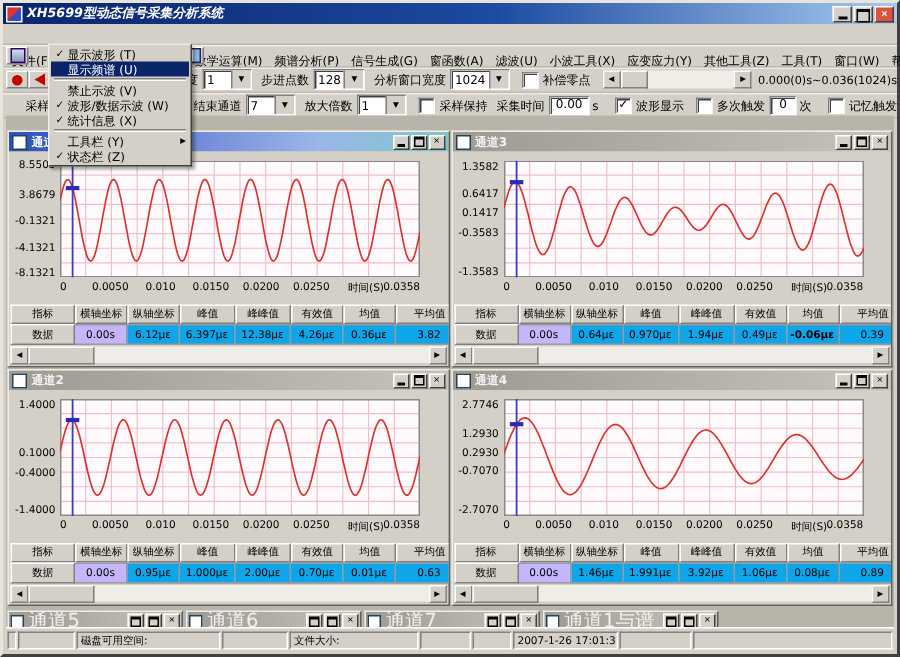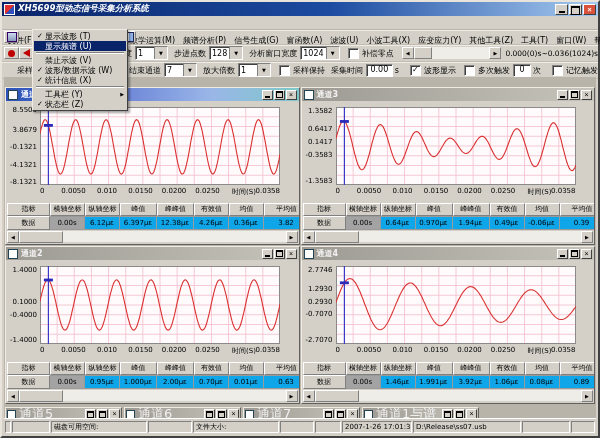--- a/index.html
+++ b/index.html
@@ -81,21 +81,21 @@
   .y-label{position:absolute;right:206px;width:70px;text-align:right;font-size:7px;color:#000;
            right:auto;left:0;width:31px;}
   .x-label{position:absolute;top:86px;font-size:7px;color:#000;white-space:nowrap;}
 
   .ch-table{position:relative;margin:0 1px;border-radius:12px;}
   .t-head,.t-row{display:flex;}
   .t-cell{box-sizing:border-box;font-size:7px;text-align:center;overflow:hidden;white-space:nowrap;flex:none;}
   .th{height:13px;line-height:11px;background:#d4d0c8;border:1px solid;border-color:#fff #808080 #808080 #fff;}
   .td{height:14px;line-height:13px;background:#0ea5e9;border:1px solid #9a9a9a;border-left:none;}
   .td.rowlabel{background:#d4d0c8;border:1px solid;border-color:#fff #808080 #808080 #fff;}
-  .td.hl{background:#a3a3a3;}
+  .td.hl{background:#c4b5fd;}
   .t-scroll{display:flex;align-items:center;height:11px;background:#efede7;margin-top:1px;}
 
   
   .viewmenu{position:absolute;left:30px;top:27px;width:92px;background:#d4d0c8;z-index:100;
             border:1px solid;border-color:#f0ece4 #404040 #404040 #f0ece4;box-shadow:2px 2px 2px rgba(0,0,0,.35);
             padding:1px;}
   .mi{display:flex;align-items:center;height:10px;padding:0 2px 0 1px;font-size:8px;color:#000;}
   .mi .check{width:10px;flex:none;font-size:7px;text-align:center;}
   .mi .arrow{margin-left:auto;font-size:5px;}
   .mi.hl{background:#0a246a;color:#fff;}
@@ -381,21 +381,21 @@
               <div class="t-cell th" style="width: 35px;">均值</div>
               <div class="t-cell th" style="width: 45px;">平均值</div>
             </div>
             <div class="t-row">
               <div class="t-cell td rowlabel" style="width: 43px;">数据</div>
               <div class="t-cell td hl" style="width: 35px;">0.00s</div>
               <div class="t-cell td" style="width: 35px;">0.64με</div>
               <div class="t-cell td" style="width: 37px;">0.970με</div>
               <div class="t-cell td" style="width: 37px;">1.94με</div>
               <div class="t-cell td" style="width: 35px;">0.49με</div>
-              <div class="t-cell td" style="width: 35px;">-0.06με</div>
+              <div class="t-cell td" style="width: 35px; font-weight: bold;">-0.06με</div>
               <div class="t-cell td" style="width: 45px;">0.39</div>
             </div>
             <div class="t-scroll">
               <span class="sb-btn">◀</span>
               <span class="sb-thumb" style="width:44px;"></span>
               <span class="sb-track"></span>
               <span class="sb-btn">▶</span>
             </div>
           </div>
         </div>
@@ -626,21 +626,20 @@
 
   <div class="statusbar" id="statusbar">
       <div class="scell" style="width: 6px;"></div>
       <div class="scell" style="width: 38px;"></div>
       <div class="scell" style="width: 96px;">磁盘可用空间:</div>
       <div class="scell" style="width: 44px;"></div>
       <div class="scell" style="width: 86px;">文件大小:</div>
       <div class="scell" style="width: 34px;"></div>
       <div class="scell" style="width: 26px;"></div>
       <div class="scell" style="width: 70px;">2007-1-26 17:01:37</div>
-      <div class="scell" style="width: 108px;">D:\Release\ss07.usb</div>
       <div class="scell" style="width: 48px;"></div>
       <div class="scell" style="flex: 1 1 0%;"></div>
     </div>
 
   <div class="viewmenu" id="viewmenu">
       <div class="mi">
         <span class="check">✓</span>
         <span>显示波形 (T)</span>
       </div>
       <div class="mi hl">

